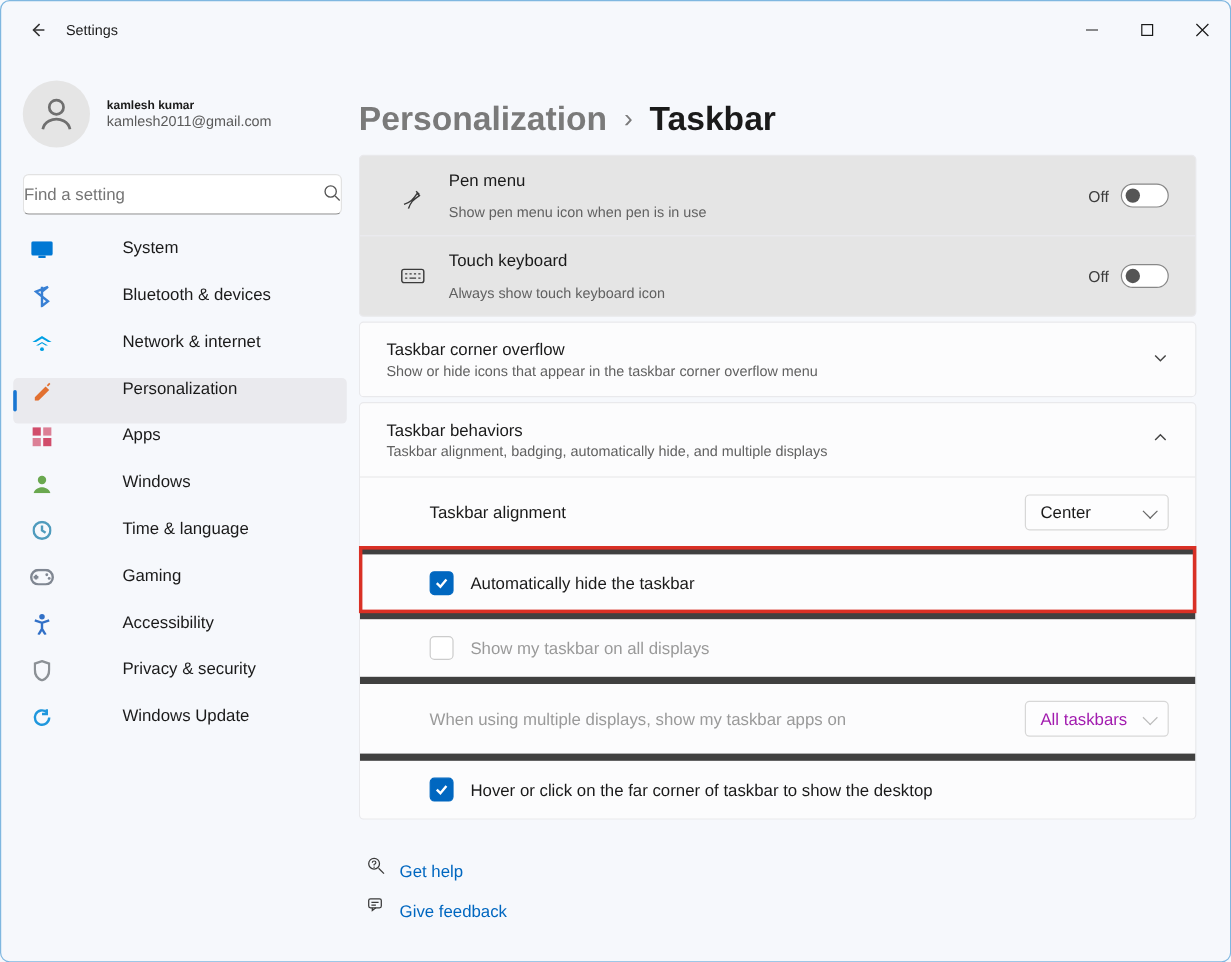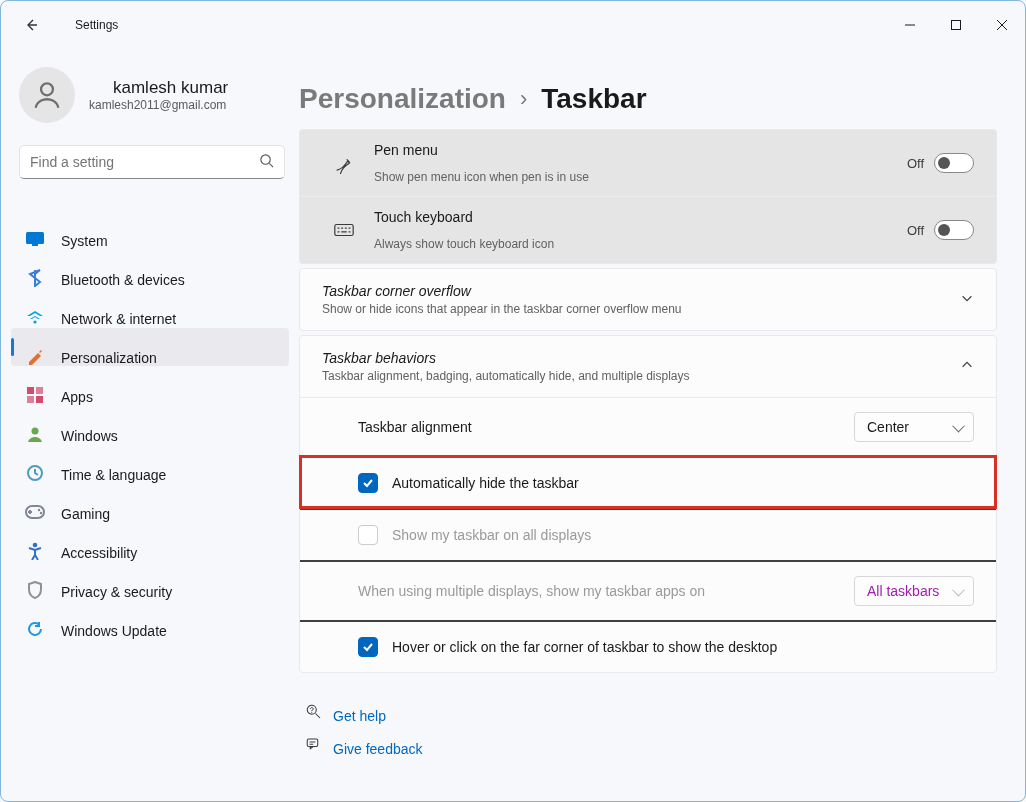--- a/index.html
+++ b/index.html
@@ -14,21 +14,20 @@
     border: 1px solid #7fb7e0;
     border-radius: 8px;
     position: relative;
   }
   
   .titlebar {
     display: flex;
     align-items: center;
     height: 48px;
     padding-left: 12px;
-    gap: 20px;
   }
   .titlebar .back {
     width: 36px; height: 36px;
     display:flex; align-items:center; justify-content:center;
     color:#333;
   }
   .titlebar .app-title { font-size: 12px; margin-left:6px; color:#1a1a1a; }
   .win-controls {
     margin-left:auto;
     display:flex;
@@ -57,47 +56,48 @@
     display:flex; align-items:center;
     padding: 6px 12px 12px 14px;
   }
   .avatar {
     width:56px; height:56px; border-radius:50%;
     background:#e5e5e5;
     display:flex; align-items:center; justify-content:center;
     color:#6f6f6f;
     margin-right:14px;
   }
-  .user-name { font-weight:400; font-size:17px;margin-left:24px; }
+  .user-name { font-weight:700; font-size:10px; }
   .user-email { font-size:12px; color:#5a5a5a; }
   
   .search {
-    margin: 10px 10px 32px 14px;
+    margin: 10px 10px 19px 14px;
     background:#fff;
     border:1px solid #e2e2e2;
     border-bottom:1px solid #888;
     border-radius:5px;
     height:34px;
     display:flex; align-items:center;
-    padding:0 10px;
+    padding:0 0;
   }
   .search input {
     flex:1; border:none; outline:none; font-size:14px; background:transparent;
     color:#333;
   }
   .search .sicon { color:#555; }
   
   .nav-item {
-    display:flex; align-items:flex-end;
+    display:flex; align-items:flex-start;
     height:38px;
     margin:1px 6px;
     padding-left:14px;
     border-radius:4px;
     cursor:pointer;
     position:relative;
+    gap:41px;
   }
   .nav-item.selected {
     background:#eaeaee;
   }
   .nav-item.selected::before {
     content:"";
     position:absolute;
     left:0; top:10px; bottom:10px;
     width:3px;
     background:#1976d2;
@@ -151,30 +151,30 @@
     background:#fcfcfd;
     border:1px solid #e9e9ec;
     border-radius:4px;
     margin-top:4px;
   }
   .exp-head {
     display:flex; align-items:center;
     padding:14px 22px;
     cursor:pointer;
   }
-  .exp-title { font-size:14px;font-style:italic; }
+  .exp-title { font-size:14px; }
   .exp-sub { font-size:12px; color:#616161; margin-top:3px; }
   .exp-chevron { margin-left:auto; color:#444; }
   .exp-body {
     border-top:1px solid #e9e9ec;
   }
   .setting-row {
     display:flex; align-items:center;
     padding: 14px 22px 14px 58px;
-    border-top:2px solid #404040;
+    border-top:6px solid #404040;
     min-height:52px;
   }
   .setting-row:first-child { border-top:none; }
   .setting-row.highlighted {
     outline:3px solid #d93025;
     outline-offset:-2px;
   }
   .setting-label { font-size:14px; flex:1; }
   .setting-label.dim { color:#9a9a9a; }
   .select {

